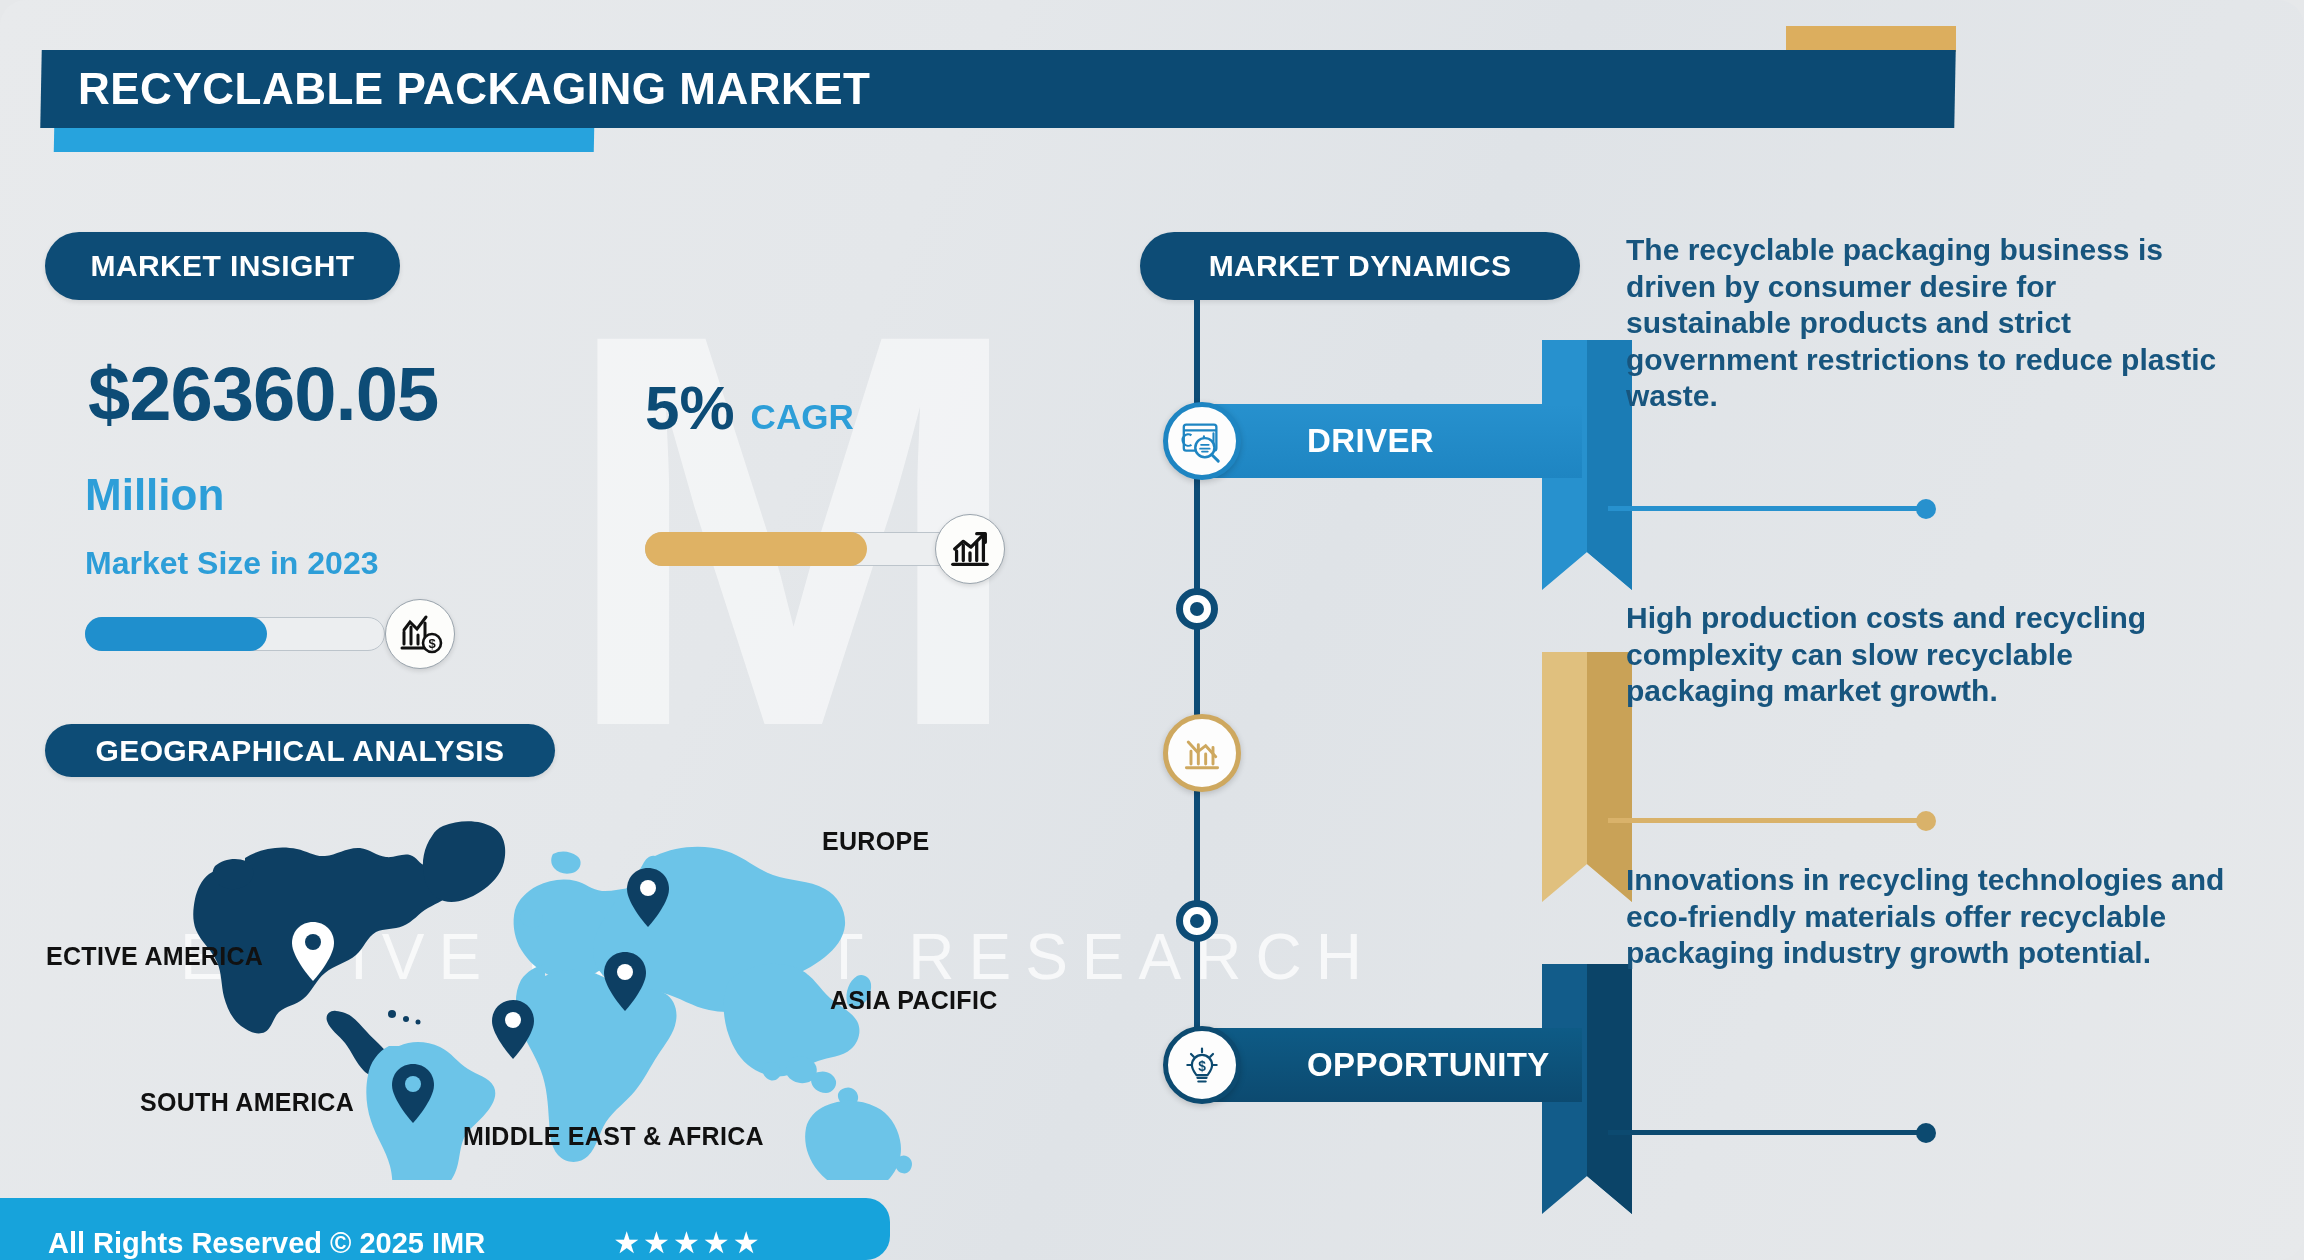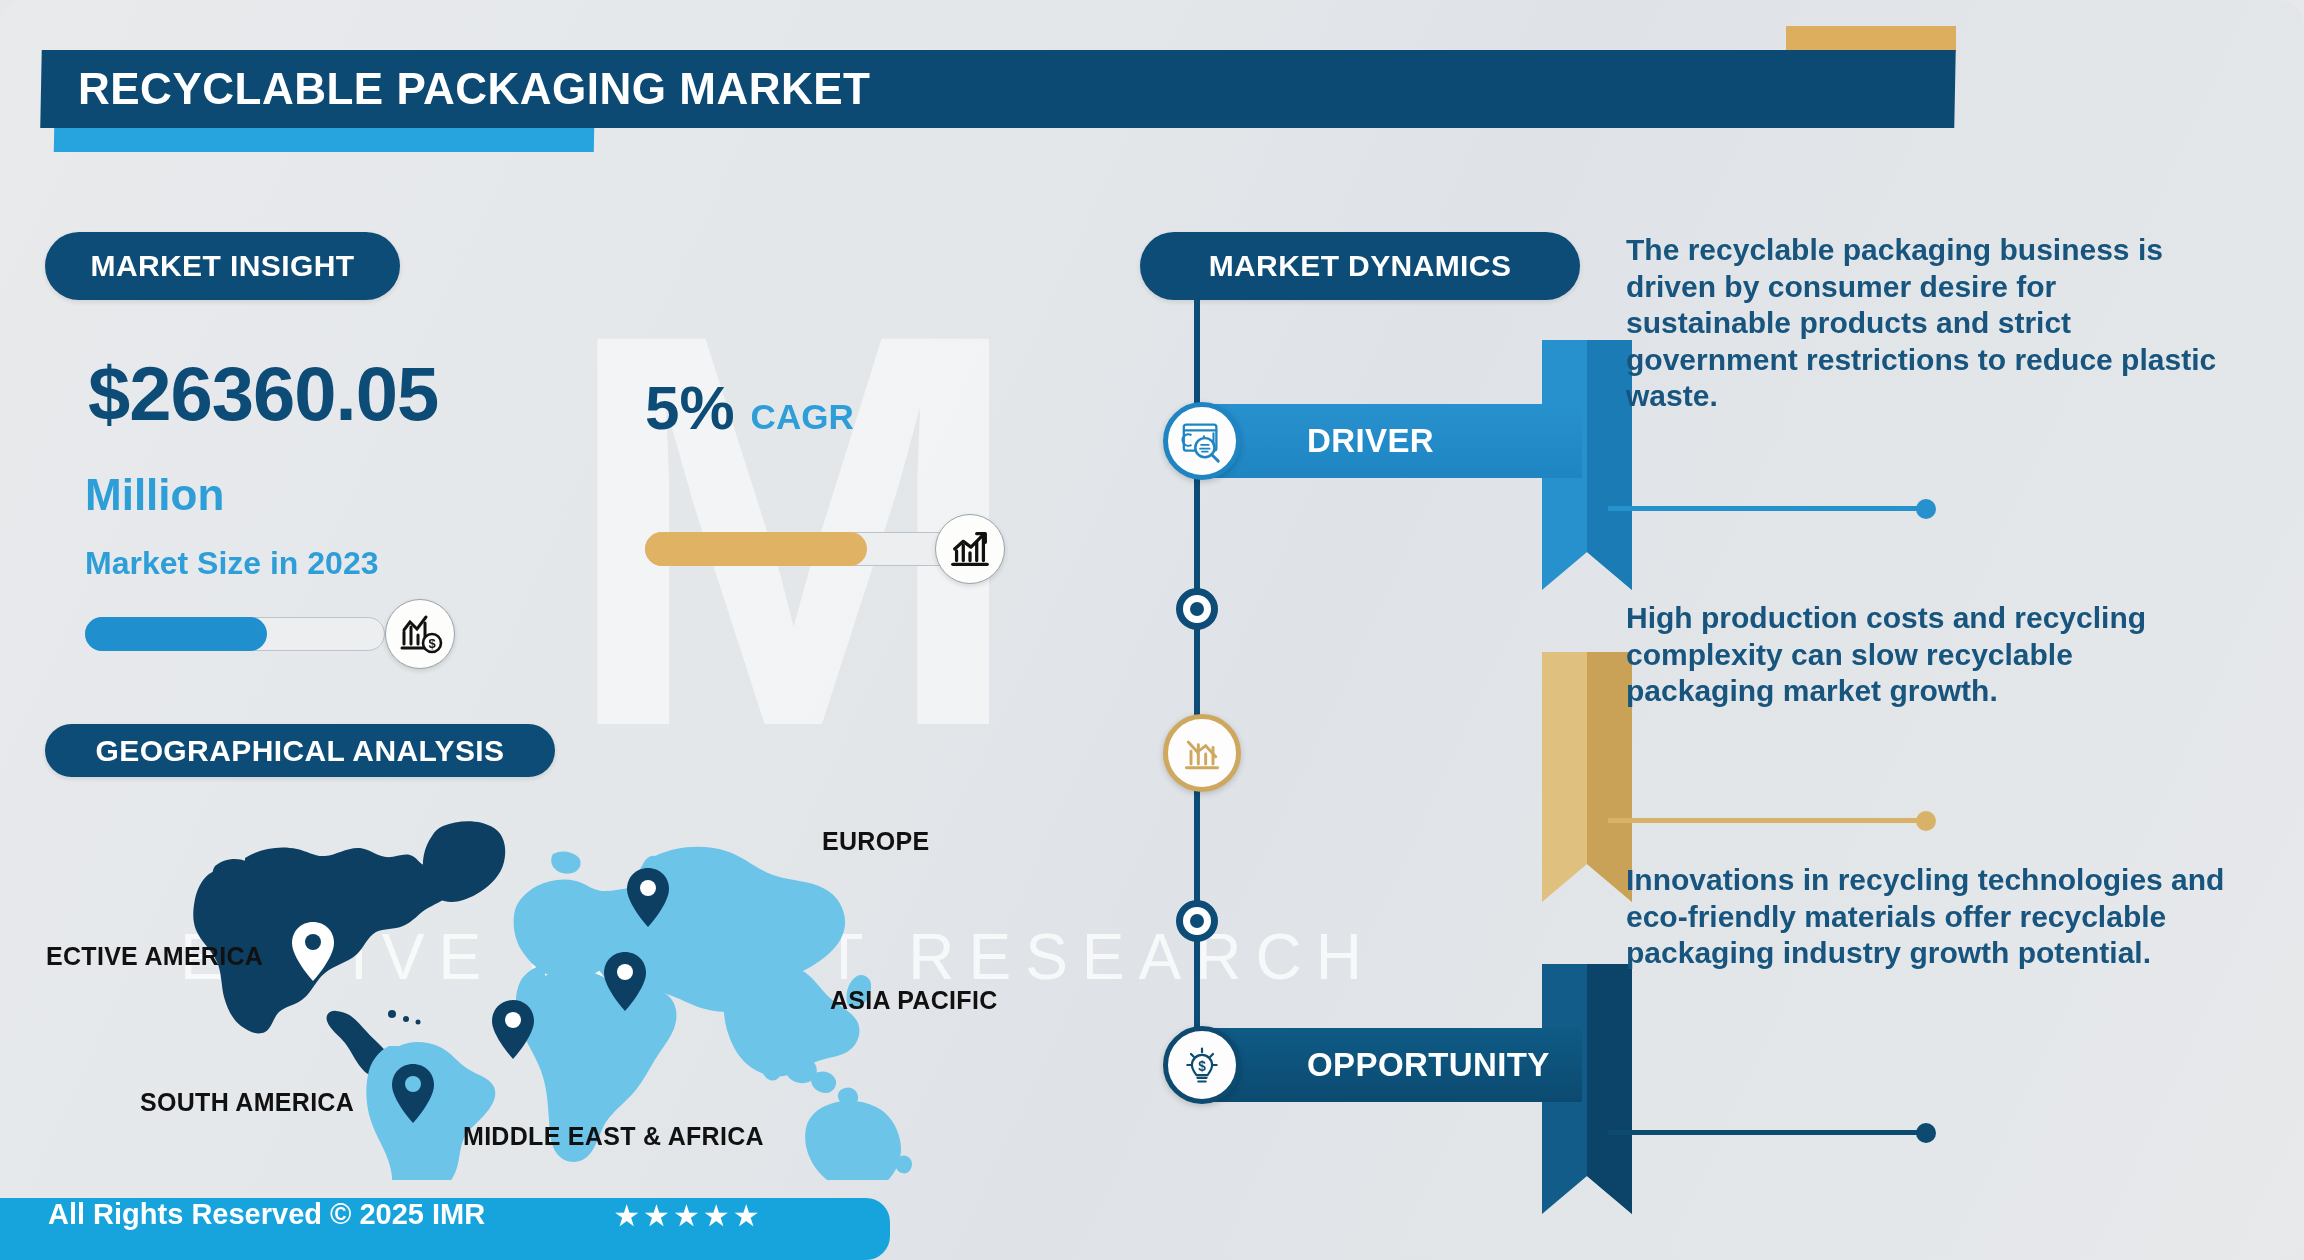--- a/index.html
+++ b/index.html
@@ -185,21 +185,21 @@
   #rule-restr  { left:1608px; top:818px; width:320px; background:#d9b26a; }
   #rule-restr .knob { background:#d9b26a; }
   #rule-opp    { left:1608px; top:1130px; width:320px; background:#0c4a70; }
   #rule-opp .knob { background:#0c4a70; }
 
   
   .footer {
     position:absolute; left:0; top:1198px; width:890px; height:62px;
     background:#17a3db;
     border-top-right-radius:24px; border-bottom-right-radius:24px;
-    display:flex; align-items:flex-start;
+    display:flex; align-items:flex-end;
   }
   .footer-text {
     margin-left:48px; color:#fff; font-size:29px; font-weight:600; white-space:nowrap;
   }
   .footer-stars {
     margin-left:128px; color:#fff; font-size:30px; letter-spacing:3px;
   }
 </style>
 </head>
 <body>

